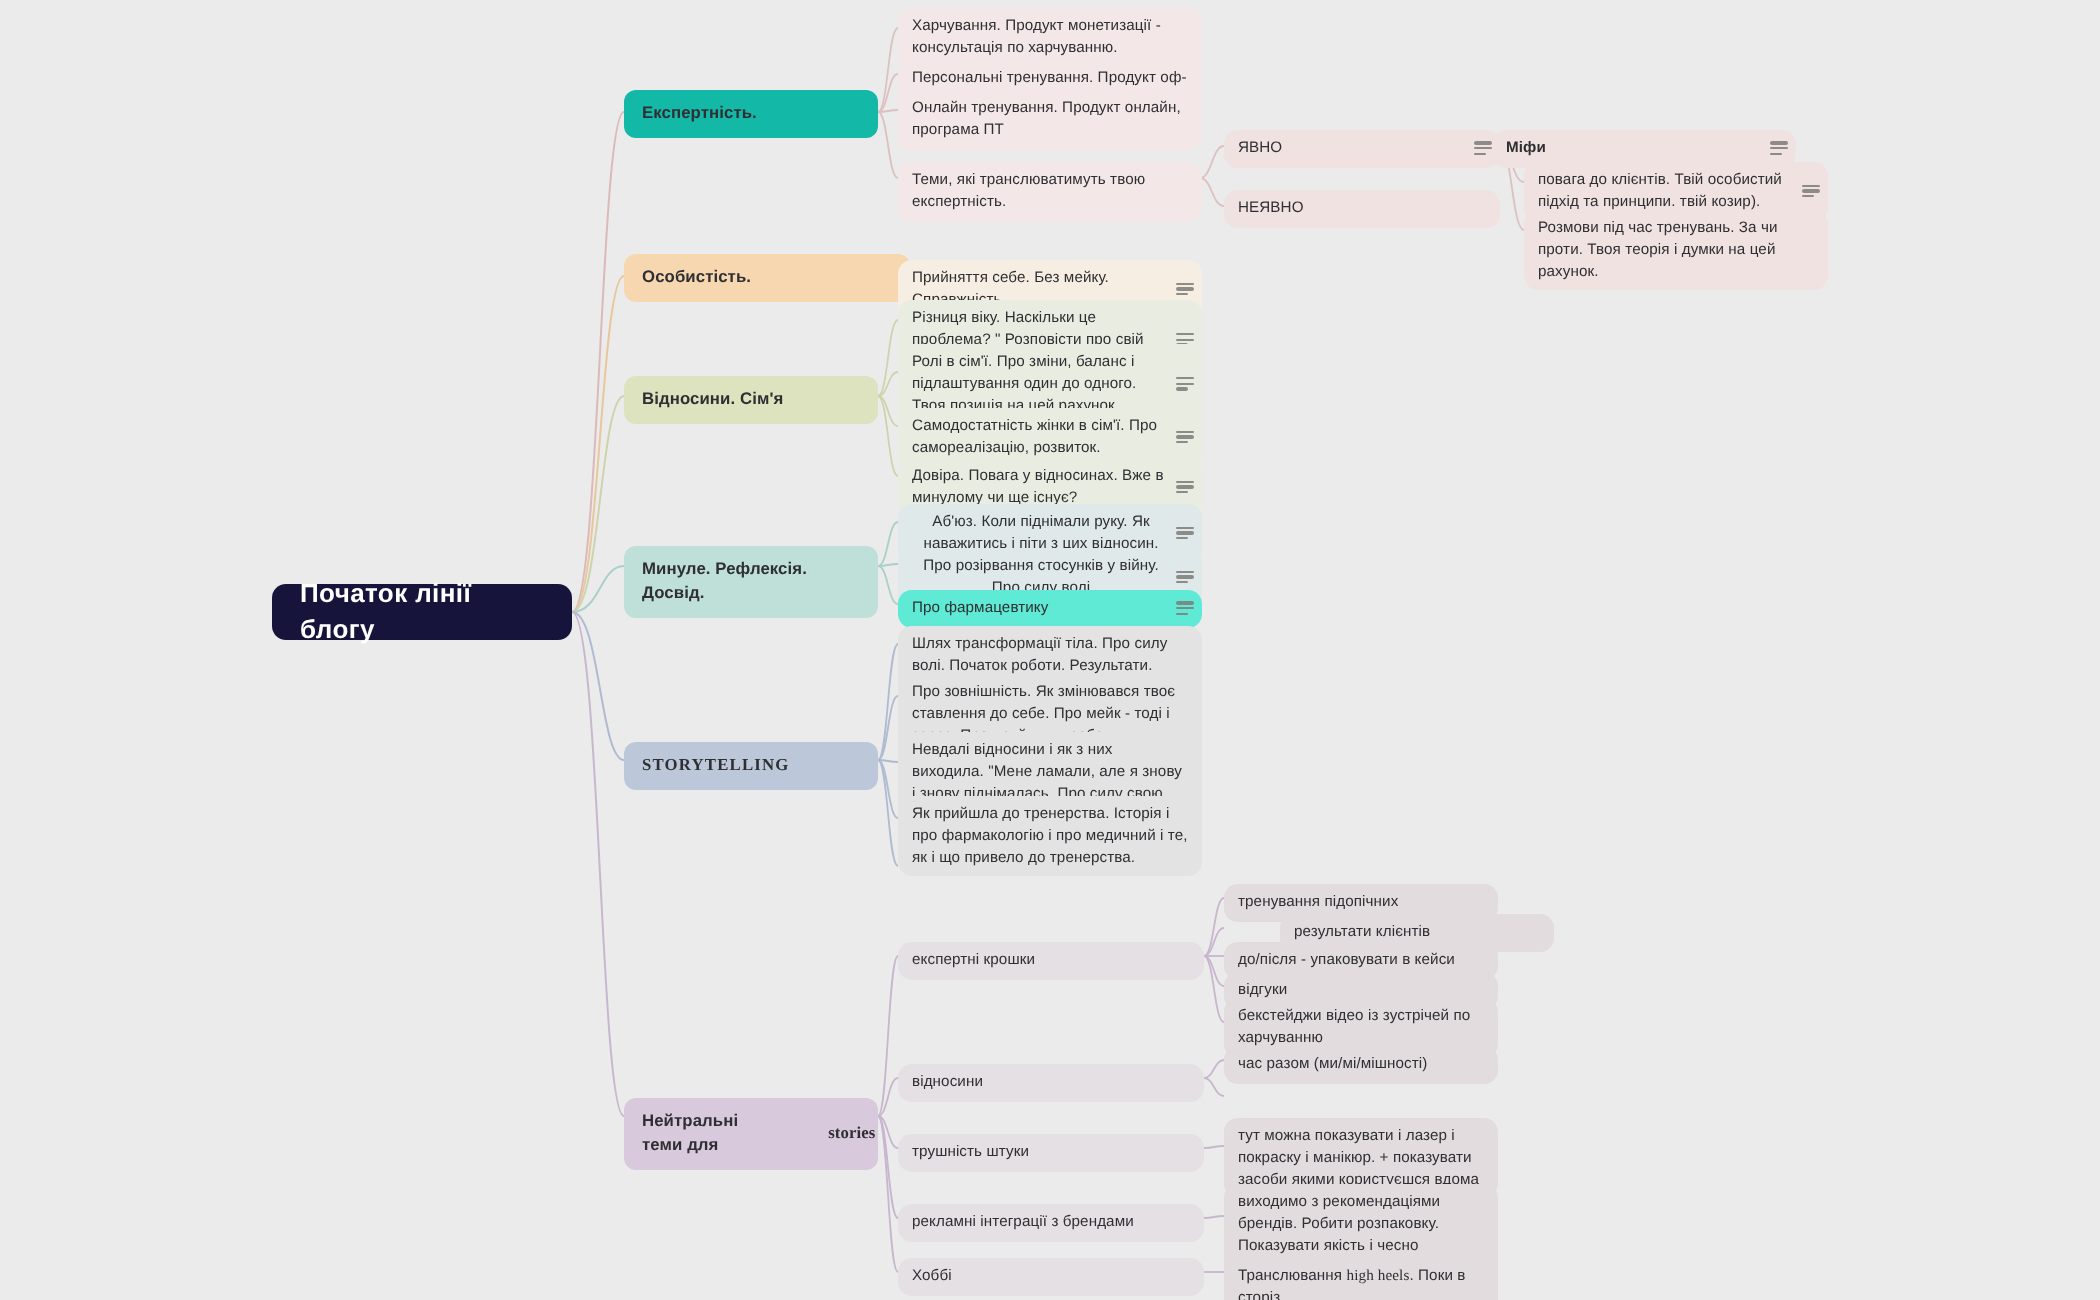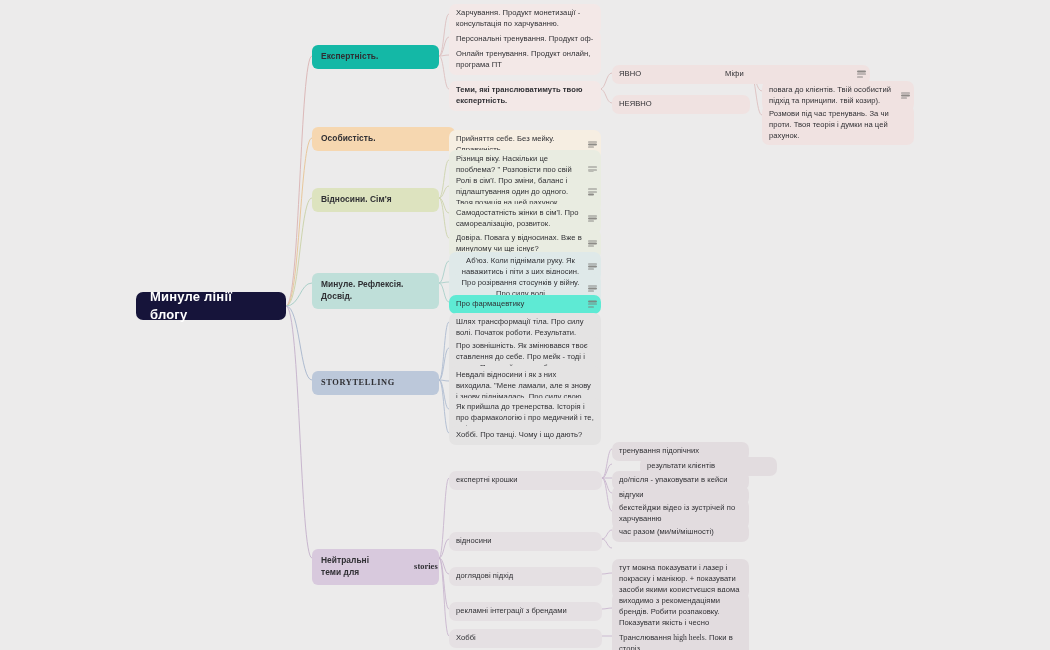--- a/index.html
+++ b/index.html
@@ -136,53 +136,53 @@
     <path d="M602 478 C 607 478, 607 493, 612 493" fill="none" stroke="#c8b6ce" stroke-width=".9"></path>
     <path d="M602 478 C 607 478, 607 511, 612 511" fill="none" stroke="#c8b6ce" stroke-width=".9"></path>
     <path d="M602 539 C 607 539, 607 530, 612 530" fill="none" stroke="#c8b6ce" stroke-width=".9"></path>
     <path d="M602 539 C 607 539, 607 548, 612 548" fill="none" stroke="#c8b6ce" stroke-width=".9"></path>
     <path d="M602 574 C 607 574, 607 573, 612 573" fill="none" stroke="#c8b6ce" stroke-width=".9"></path>
     <path d="M602 609 C 607 609, 607 608, 612 608" fill="none" stroke="#c8b6ce" stroke-width=".9"></path>
     <path d="M602 636 C 607 636, 607 636, 612 636" fill="none" stroke="#c8b6ce" stroke-width=".9"></path>
   </svg>
 
   <div class="node root" style="left:136px;top:292px;width:150px;height:28px;">
-    <span>Минуле лінії блогу</span>
+    <span>Початок лінії блогу</span>
   </div>
 
   <div class="node branch b-exp" style="left:312px;top:45px;width:127px;">
     <span>Експертність.</span>
   </div>
 
   <div class="node c-pink" style="left:449px;top:4px;width:152px;">
     <span>Харчування. Продукт монетизації - консультація по харчуванню.</span>
   </div>
   <div class="node c-pink" style="left:449px;top:30px;width:152px;">
     <span>Персональні тренування. Продукт оф-лайн</span>
   </div>
   <div class="node c-pink" style="left:449px;top:45px;width:152px;">
     <span>Онлайн тренування. Продукт онлайн, програма ПТ</span>
   </div>
-  <div class="node c-pink" style="left:449px;top:81px;width:152px;font-weight:bold;">
+  <div class="node c-pink" style="left:449px;top:81px;width:152px;">
     <span>Теми, які транслюватимуть твою експертність.</span>
   </div>
 
   <div class="node c-pink2 has-note" style="left:612px;top:65px;width:138px;">
     <span>ЯВНО</span>
     <span class="note-icon">
         <i></i>
         <i></i>
         <i></i>
       </span>
   </div>
   <div class="node c-pink2" style="left:612px;top:95px;width:138px;">
     <span>НЕЯВНО</span>
   </div>
 
-  <div class="node c-pink2 has-note" style="left:718px;top:65px;width:152px;">
+  <div class="node c-pink2 has-note" style="left:746px;top:65px;width:152px;font-weight:bold;">
     <span>Міфи</span>
     <span class="note-icon">
         <i></i>
         <i></i>
         <i></i>
       </span>
   </div>
   <div class="node c-pink2 has-note" style="left:762px;top:81px;width:152px;">
     <span>повага до клієнтів. Твій особистий підхід та принципи. твій козир).</span>
     <span class="note-icon">
@@ -278,23 +278,20 @@
     <span>Шлях трансформації тіла. Про силу волі. Початок роботи. Результати. (експертна лінія)</span>
   </div>
   <div class="node c-grey" style="left:449px;top:337px;width:152px;">
     <span>Про зовнішність. Як змінювався твоє ставлення до себе. Про мейк - тоді і зараз. Про прийняття себе. (особистісна лінія)</span>
   </div>
   <div class="node c-grey" style="left:449px;top:366px;width:152px;">
     <span>Невдалі відносини і як з них виходила. "Мене ламали, але я знову і знову піднімалась. Про силу свою. Досвід. (емоційна лінія досвіду)</span>
   </div>
   <div class="node c-grey" style="left:449px;top:398px;width:152px;">
     <span>Як прийшла до тренерства. Історія і про фармакологію і про медичний і те, як і що привело до тренерства.</span>
-  </div>
-  <div class="node c-grey" style="left:449px;top:426px;width:152px;">
-    <span>Хоббі. Про танці. Чому і що дають?</span>
   </div>
 
   <div class="node branch b-neu" style="left:312px;top:549px;width:127px;">
     <span>Нейтральні теми для </span>
       <span class="serif">stories</span>
   </div>
 
   <div class="node c-mauve" style="left:449px;top:471px;width:153px;">
     <span>експертні крошки</span>
   </div>
@@ -318,21 +315,21 @@
     <span>відносини</span>
   </div>
   <div class="node c-mauve2" style="left:612px;top:523px;width:137px;">
     <span>час разом (ми/мі/мішності)</span>
   </div>
   <div class="node c-mauve2" style="left:612px;top:563px;width:137px;">
     <span>підколи один одного (гумор) як в тіктоці - через трушність</span>
   </div>
 
   <div class="node c-mauve" style="left:449px;top:567px;width:153px;">
-    <span>доглядові підхід</span>
+    <span>трушність штуки</span>
   </div>
   <div class="node c-mauve2" style="left:612px;top:559px;width:137px;">
     <span>тут можна показувати і лазер і покраску і манікюр. + показувати засоби якими користуєшся вдома</span>
   </div>
 
   <div class="node c-mauve" style="left:449px;top:602px;width:153px;">
     <span>рекламні інтеграції з брендами</span>
   </div>
   <div class="node c-mauve2" style="left:612px;top:592px;width:137px;">
     <span>виходимо з рекомендаціями брендів. Робити розпаковку. Показувати якість і чесно рекомендувати.</span>

